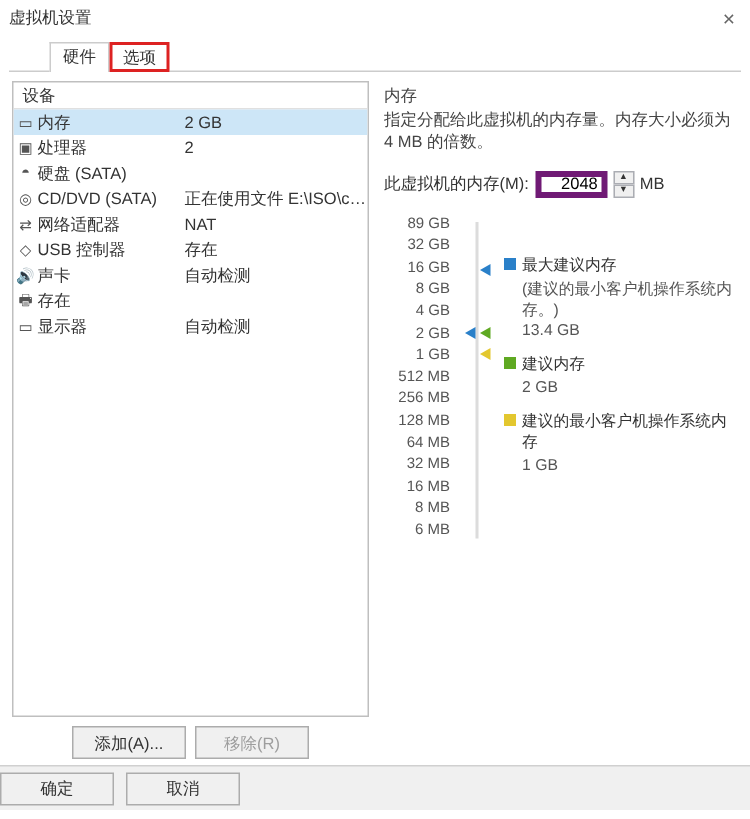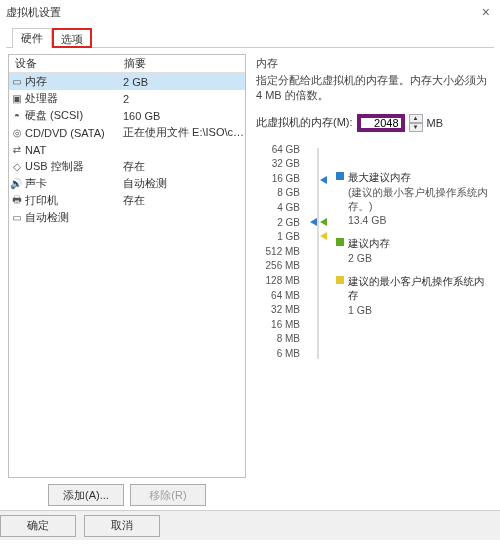--- a/index.html
+++ b/index.html
@@ -1,21 +1,21 @@
 <!DOCTYPE html>
 <html><head>
 <meta charset="utf-8">
 <style>
   * { box-sizing: border-box; margin: 0; padding: 0; font-family: "Microsoft YaHei", "SimSun", sans-serif; }
   body { background: #fff; width: 500px; height: 546px; font-size: 11px; color: #333; }
   .titlebar { height: 24px; line-height: 24px; padding: 0 6px; border-bottom: 1px solid #fff; display: flex; align-items: center; justify-content: space-between; }
   .titlebar .close-x { font-size: 14px; color: #666; padding: 0 4px; }
   .tabs { padding: 2px 0 0 6px; height: 24px; border-bottom: 1px solid #ccc; margin: 0 6px; display: flex; align-items: flex-end; }
   .tab { height: 20px; line-height: 18px; padding: 0 8px; border: 1px solid transparent; border-bottom: none; cursor: default; position: relative; top: 1px; background: #fff; }
-  .tab.active { border-color: #ccc; }
+  .tab.active { border-color: #ccc; margin-left: 21px; }
   .tab.hi { border: 2px solid #d22; padding: 0 7px; }
   .main { display: flex; padding: 6px 8px 4px 8px; height: 462px; gap: 8px; }
   .leftpane { width: 238px; display: flex; flex-direction: column; }
   .list-container { flex: 1; border: 1px solid #bfbfbf; background: #fff; overflow: hidden; }
   .list-header { display: flex; border-bottom: 1px solid #e0e0e0; height: 18px; align-items: center; font-size: 11px; color: #333; }
   .col-dev { width: 115px; padding-left: 6px; }
   .col-sum { flex: 1; }
   .list-row { display: flex; height: 17px; align-items: center; font-size: 11px; }
   .list-row .icon { width: 16px; text-align: center; font-size: 10px; color: #555; }
   .list-row .dev-label { width: 98px; white-space: nowrap; overflow: hidden; }
@@ -61,64 +61,63 @@
 <div class="tabs">
   <div class="tab active">硬件</div>
   <div class="tab hi">选项</div>
 </div>
 
 <div class="main">
   <div class="leftpane">
     <div class="list-container">
       <div class="list-header">
         <div class="col-dev">设备</div>
-        <div class="col-sum">摘要</div>
       </div>
       <div id="device-rows">
           <div class="list-row selected">
             <span class="icon">▭</span>
             <span class="dev-label">内存</span>
             <span class="summary">2 GB</span>
           </div>
           <div class="list-row">
             <span class="icon">▣</span>
             <span class="dev-label">处理器</span>
             <span class="summary">2</span>
           </div>
           <div class="list-row">
             <span class="icon">◓</span>
-            <span class="dev-label">硬盘 (SCSI)</span>
-            <span class="summary">160 GB</span>
+            <span class="dev-label">硬盘 (SATA)</span>
           </div>
           <div class="list-row">
             <span class="icon">◎</span>
             <span class="dev-label">CD/DVD (SATA)</span>
             <span class="summary">正在使用文件 E:\ISO\cn_win...</span>
           </div>
           <div class="list-row">
             <span class="icon">⇄</span>
+            <span class="dev-label">网络适配器</span>
             <span class="summary">NAT</span>
           </div>
           <div class="list-row">
             <span class="icon">◇</span>
             <span class="dev-label">USB 控制器</span>
             <span class="summary">存在</span>
           </div>
           <div class="list-row">
             <span class="icon">🔊</span>
             <span class="dev-label">声卡</span>
             <span class="summary">自动检测</span>
           </div>
           <div class="list-row">
             <span class="icon">🖶</span>
-            <span class="dev-label">打印机</span>
             <span class="summary">存在</span>
           </div>
           <div class="list-row">
             <span class="icon">▭</span>
+            <span class="dev-label">显示器</span>
             <span class="summary">自动检测</span>
           </div>
         </div>
     </div>
     <div class="btnrow">
       <div class="btn">添加(A)...</div>
       <div class="btn disabled">移除(R)</div>
     </div>
   </div>
 
@@ -130,21 +129,21 @@
       <input type="text" value="2048" style="">
       <div class="spinner">
         <span>▴</span>
         <span>▾</span>
       </div>
       <span>MB</span>
     </div>
 
     <div class="memviz">
       <div class="ticks" id="ticks">
-          <div>64 GB</div>
+          <div>89 GB</div>
           <div>32 GB</div>
           <div>16 GB</div>
           <div>8 GB</div>
           <div>4 GB</div>
           <div>2 GB</div>
           <div>1 GB</div>
           <div>512 MB</div>
           <div>256 MB</div>
           <div>128 MB</div>
           <div>64 MB</div>

